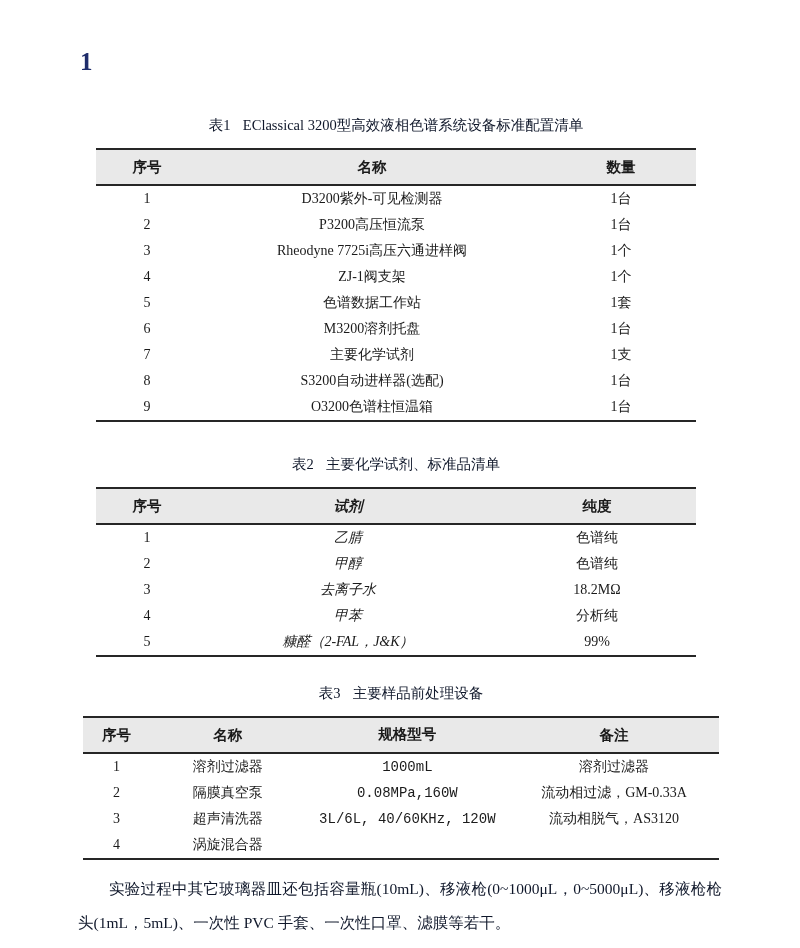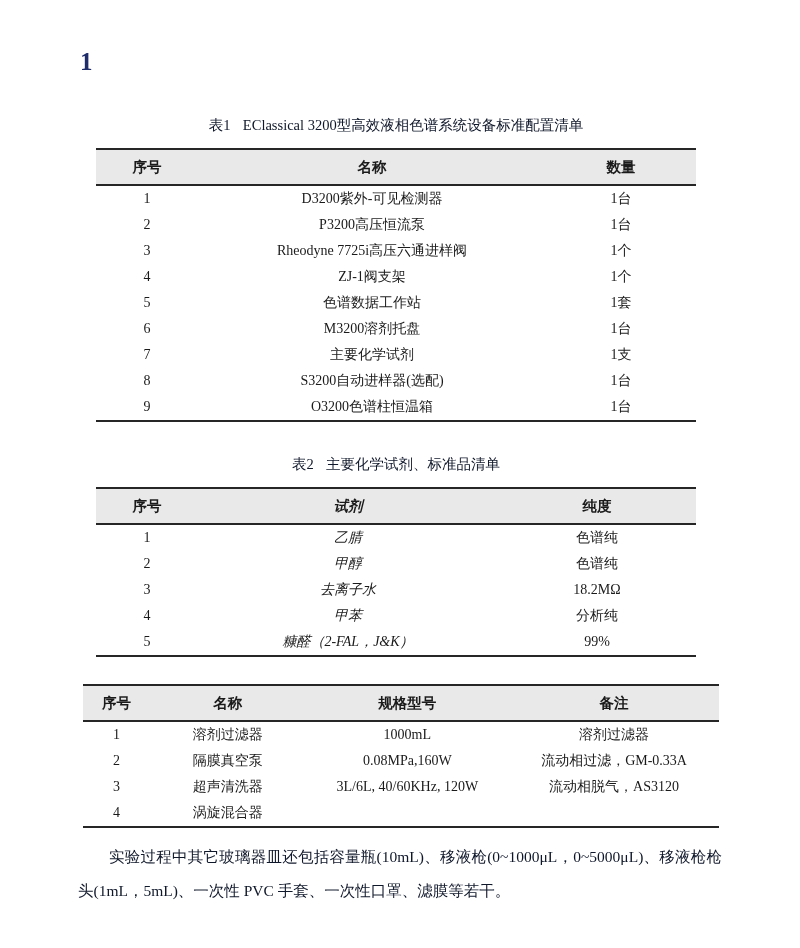--- a/index.html
+++ b/index.html
@@ -71,21 +71,21 @@
   .tb-1 th:nth-child(1), .tb-1 td:nth-child(1) { width: 17%; }
   .tb-1 th:nth-child(2), .tb-1 td:nth-child(2) { width: 58%; }
   .tb-1 th:nth-child(3), .tb-1 td:nth-child(3) { width: 25%; }
 
   .tb-2 th:nth-child(1), .tb-2 td:nth-child(1) { width: 17%; }
   .tb-2 th:nth-child(2), .tb-2 td:nth-child(2) { width: 50%; font-style: italic; }
   .tb-2 th:nth-child(3), .tb-2 td:nth-child(3) { width: 33%; }
 
   .tb-3 th:nth-child(1), .tb-3 td:nth-child(1) { width: 10.5%; }
   .tb-3 th:nth-child(2), .tb-3 td:nth-child(2) { width: 24.5%; }
-  .tb-3 th:nth-child(3), .tb-3 td:nth-child(3) { width: 32%; }
+  .tb-3 th:nth-child(3), .tb-3 td:nth-child(3) { width: 32%; font-family: Liberation Mono, monospace; }
   .tb-3 th:nth-child(4), .tb-3 td:nth-child(4) { width: 33%; font-family: Liberation Serif, serif; }
 
   .closing-para {
     margin: 12px 78px 0 78px;
     font-size: 15.5px;
     line-height: 34px;
     text-indent: 2em;
     text-align: justify;
     color: #0f172a;
   }
@@ -197,20 +197,23 @@
           <tr>
             <td>5</td>
             <td>糠醛（2-FAL，J&amp;K）</td>
             <td>99%</td>
           </tr>
         </tbody>
     </table>
   </div>
 
   <div class="table-block tb-b tb-3">
+    <div class="caption">
+      <span class="caption-label">表3</span><span class="caption-text">主要样品前处理设备</span>
+    </div>
     <table>
       <thead>
           <tr>
             <th>序号</th>
             <th>名称</th>
             <th>规格型号</th>
             <th>备注</th>
           </tr>
         </thead>
       <tbody>

